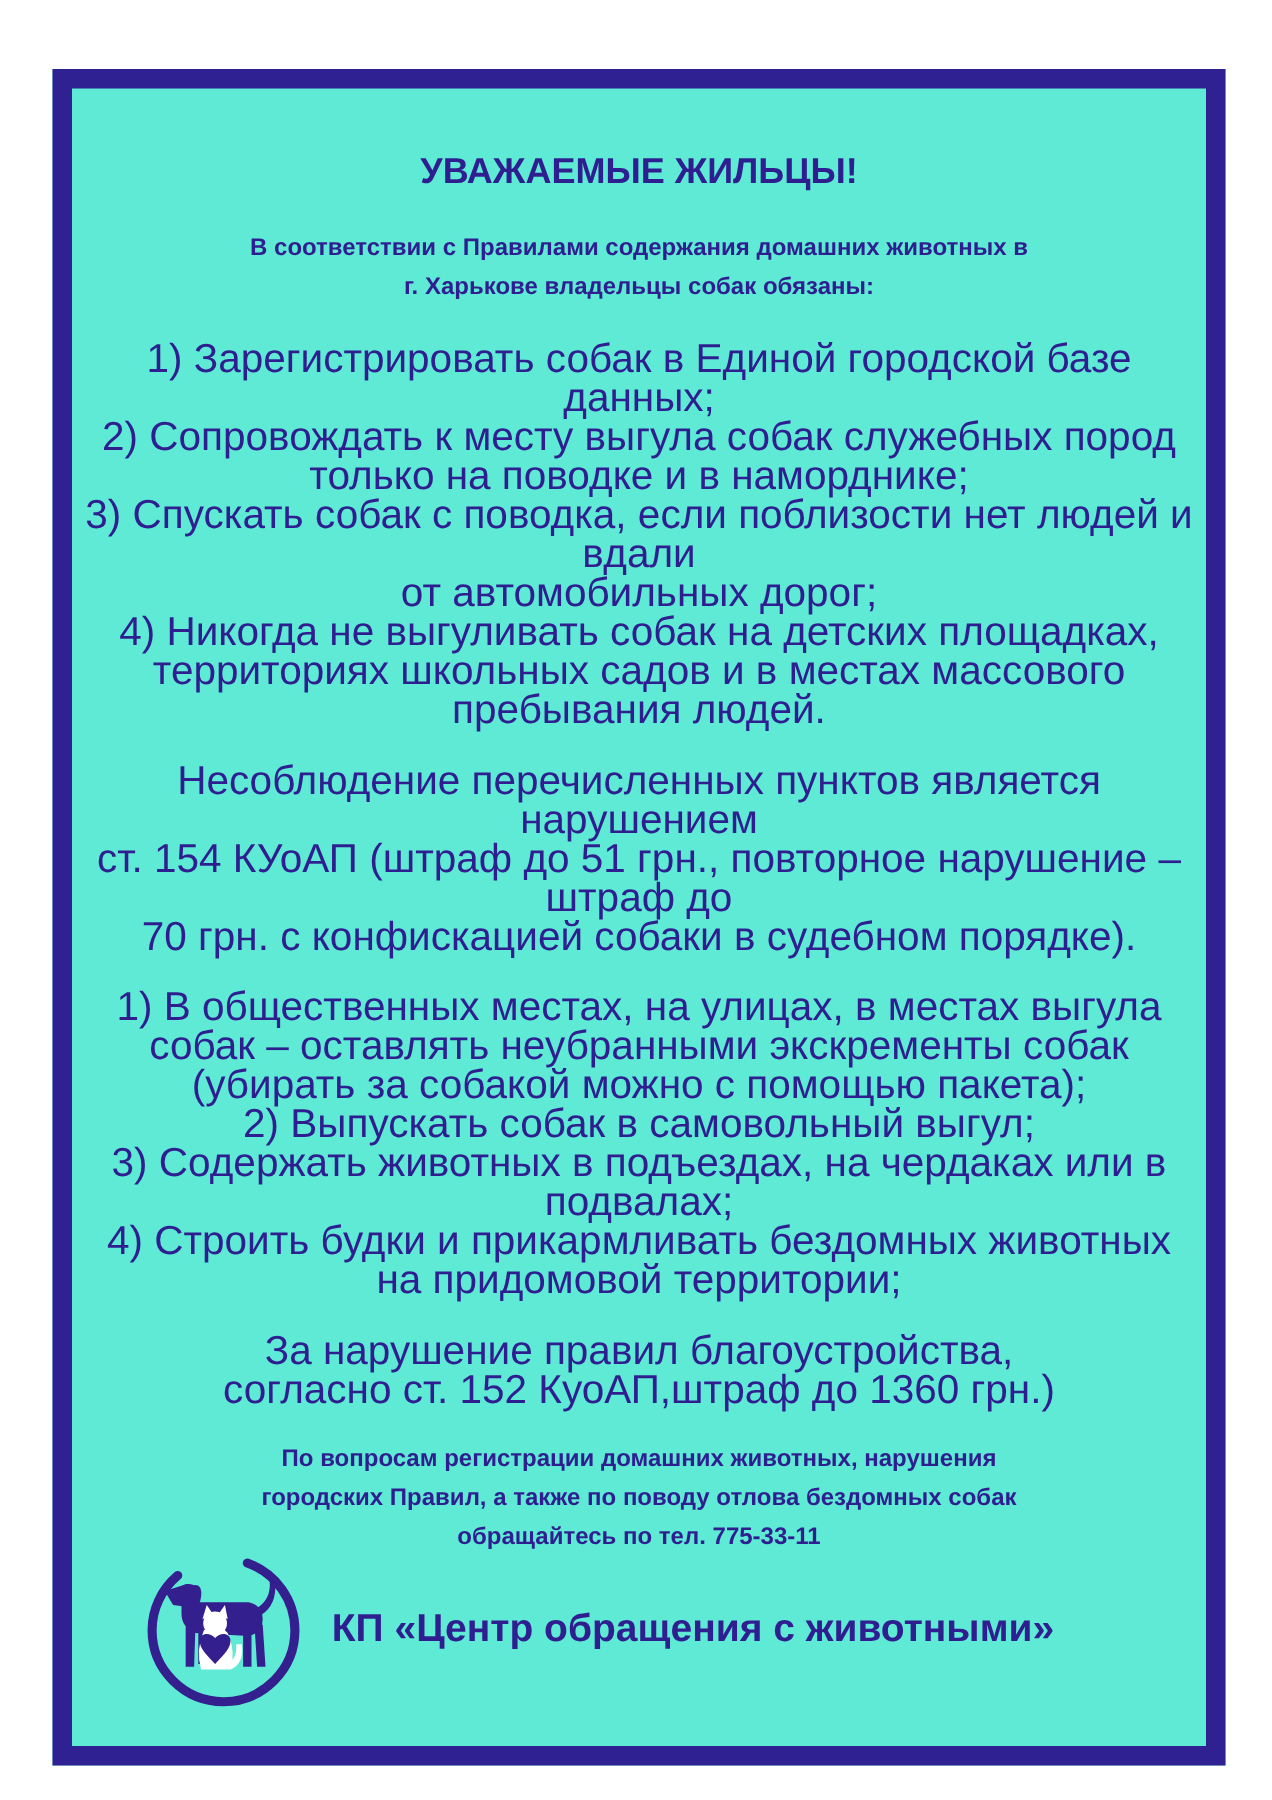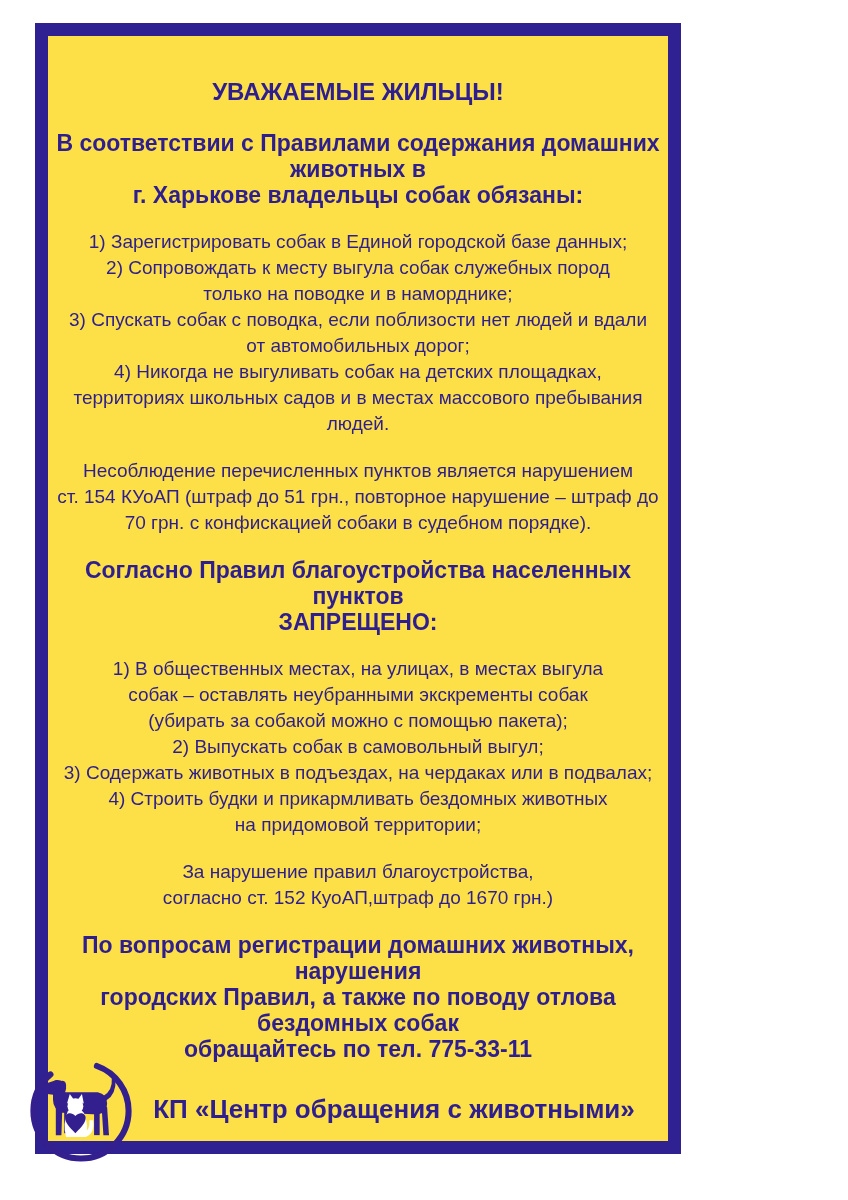--- a/index.html
+++ b/index.html
@@ -11,50 +11,50 @@
     width: 848px;
     height: 1200px;
     position: relative;
     font-family: "Liberation Sans", "DejaVu Sans", sans-serif;
     color: #2e1e8f;
     overflow: hidden;
   }
   .frame {
     position: absolute;
     left: 35px;
-    top: 23px;
-    width: 646px;
+    top: 46px;
+    width: 782px;
     height: 1131px;
     box-sizing: border-box;
     border: 13px solid #2f2191;
-    background: #fde047;
+    background: #5eead4;
   }
   .content {
     box-sizing: border-box;
     width: 100%;
     height: 100%;
     padding: 42px 6px 0;
     text-align: center;
   }
   .block {
     margin: 21px 0;
     white-space: pre-line;
-    font-size: 19px;
+    font-size: 27px;
     line-height: 26px;
     letter-spacing: 0;
   }
   .title {
     margin: 0 0 24px;
     font-size: 24px;
     line-height: 28px;
     font-weight: bold;
   }
   .bold {
     font-weight: bold;
-    font-size: 23px;
+    font-size: 16px;
   }
   .org-row {
     display: flex;
     align-items: center;
     justify-content: center;
     gap: 16px;
     margin-top: -30px;
     padding-right: 56px;
   }
   .logo {
@@ -86,33 +86,31 @@
 только на поводке и в наморднике;
 3) Спускать собак с поводка, если поблизости нет людей и вдали
 от автомобильных дорог;
 4) Никогда не выгуливать собак на детских площадках,
 территориях школьных садов и в местах массового пребывания людей.</p>
 
     <p class="block">Несоблюдение перечисленных пунктов является нарушением
 ст. 154 КУоАП (штраф до 51 грн., повторное нарушение – штраф до
 70 грн. с конфискацией собаки в судебном порядке).</p>
 
-    <p class="block bold">Согласно Правил благоустройства населенных пунктов
-ЗАПРЕЩЕНО:</p>
 
     <p class="block">1) В общественных местах, на улицах, в местах выгула
 собак – оставлять неубранными экскременты собак
 (убирать за собакой можно с помощью пакета);
 2) Выпускать собак в самовольный выгул;
 3) Содержать животных в подъездах, на чердаках или в подвалах;
 4) Строить будки и прикармливать бездомных животных
 на придомовой территории;</p>
 
     <p class="block">За нарушение правил благоустройства,
-согласно ст. 152 КуоАП,штраф до 1670 грн.)</p>
+согласно ст. 152 КуоАП,штраф до 1360 грн.)</p>
 
 
     <p class="block bold">По вопросам регистрации домашних животных, нарушения
 городских Правил, а также по поводу отлова бездомных собак
 обращайтесь по тел. 775-33-11</p>
 
     <div class="org-row">
       <svg class="logo" viewBox="0 0 120 120" aria-hidden="true">
 
         <circle cx="60" cy="62" r="51" fill="none" stroke="currentColor" stroke-width="6.5" pathLength="327" stroke-dasharray="209 54 64" stroke-linecap="round"></circle>

